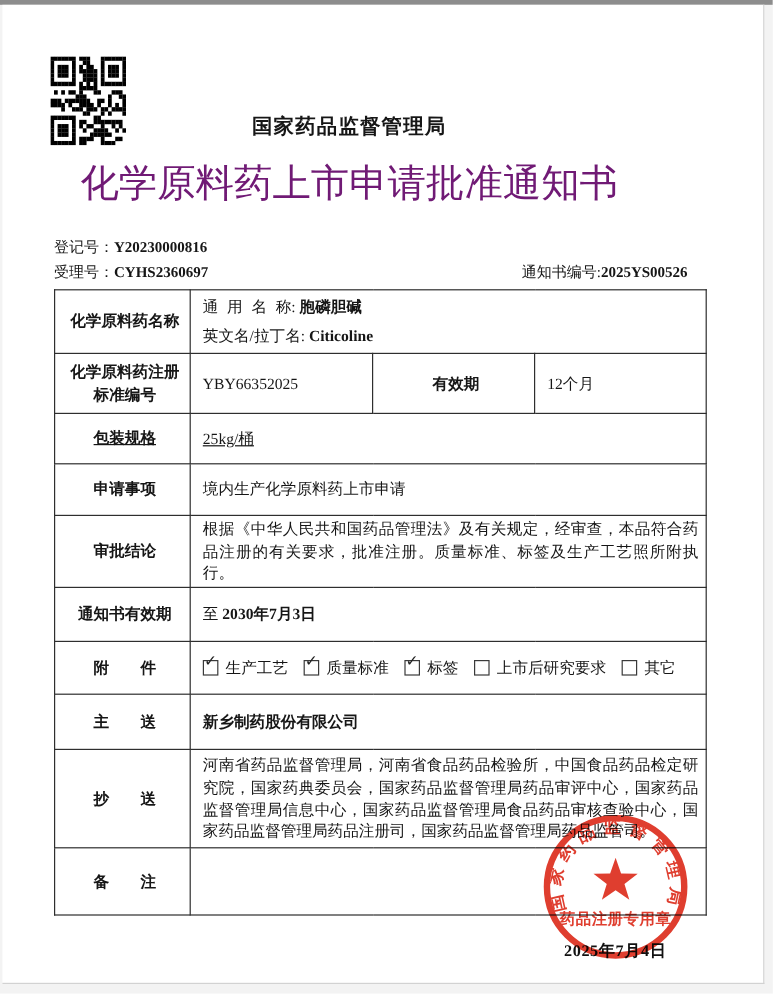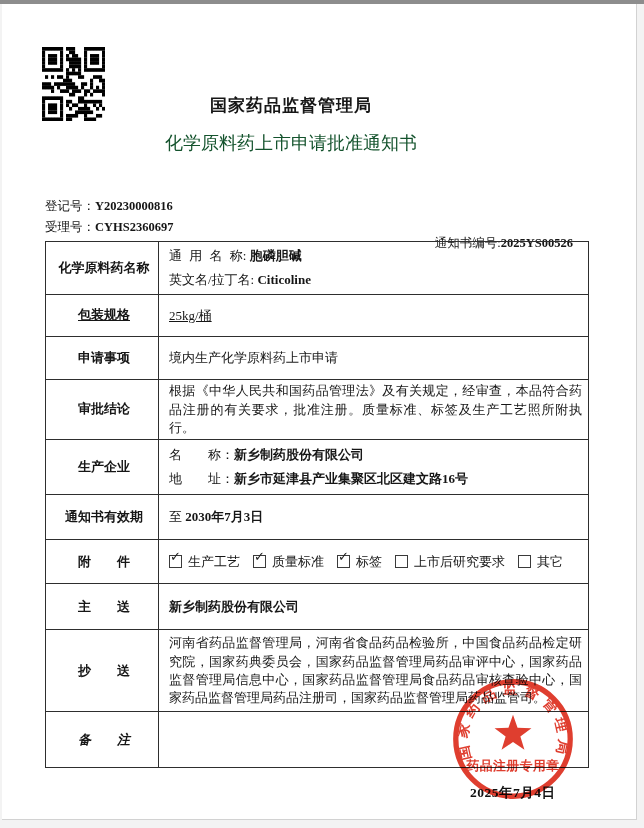--- a/index.html
+++ b/index.html
@@ -8,39 +8,39 @@
   #stage{position:relative;width:644px;height:711px;}
   #top-chrome{position:absolute;left:0;top:0;width:644px;height:4px;background:#8d8d8d;}
   #page{position:absolute;left:2px;top:4px;width:634px;height:815px;background:#ffffff;
         border-right:1px solid #d2d2d2;border-bottom:1px solid #d2d2d2;}
 
   
   #qr{position:absolute;left:42px;top:47px;width:63px;height:74px;}
   .center-band{position:absolute;left:45px;width:492px;text-align:center;}
   #org-title{top:94px;font-family:"Liberation Sans","DejaVu Sans",sans-serif;
              font-weight:bold;font-size:17px;letter-spacing:1px;}
-  #doc-title{top:131px;font-size:18px;font-weight:400;color:#14532d;}
+  #doc-title{top:131px;font-size:32px;font-weight:400;color:#701a75;}
 
   
   .meta{position:absolute;font-size:12.5px;font-family:Liberation Serif, serif;}
   #reg-line{left:45px;top:198px;}
   #acc-line{left:45px;top:219px;}
-  #notice-line{top:235px;right:71px;}
+  #notice-line{top:219px;right:71px;}
   .meta b{font-weight:bold;}
 
   
   #main-table{position:absolute;left:45px;top:241px;width:543px;border-collapse:collapse;
               table-layout:fixed;}
   #main-table td{border:1.4px solid #2e2e2e;vertical-align:middle;padding:2px 6px 2px 10px;
                  font-size:13px;overflow:hidden;}
   td.lbl{text-align:center;font-weight:bold;font-size:13.5px;padding:2px;line-height:1.45;}
   tr.r1 td{height:48px;} tr.r2 td{height:45px;} tr.r3 td{height:37px;text-decoration:underline;}
   tr.r4 td{height:38px;} tr.r5 td{height:43px;} tr.r6 td{height:50px;}
   tr.r7 td{height:40px;} tr.r8 td{height:39px;} tr.r9 td{height:41px;}
-  tr.r10 td{height:77px;} tr.r11 td{height:51px;font-style:italic;}
+  tr.r10 td{height:77px;} tr.r11 td{height:51px;}
   .two-line{line-height:1.85;}
   .spread{word-spacing:4px;}
   .bval{font-weight:bold;}
   .just{text-align:justify;line-height:1.42;font-size:12.8px;padding-right:8px;}
   td.vh{text-align:center;font-weight:bold;font-size:13.5px;padding:2px;}
 
   
   .att-wrap{display:flex;flex-wrap:nowrap;}
   .att-item{display:inline-flex;align-items:center;margin-right:13px;white-space:nowrap;}
   .cb{position:relative;display:inline-block;width:11px;height:11px;border:1.2px solid #3a3a3a;
@@ -315,38 +315,37 @@
     <tbody>
         <tr class="r1">
       <td class="lbl">化学原料药名称</td>
       <td colspan="3" class="two-line">
         <span class="spread">通 用 名 称:</span>
         <span class="bval">胞磷胆碱</span><br>
         <span>英文名/拉丁名:</span>
         <span class="bval">Citicoline</span>
       </td>
     </tr>
+    <tr class="r2">
+      <td class="lbl"><span>化学原料药注册</span><br><span>标准编号</span></td>
+      <td>YBY66352025</td>
+      <td class="vh">有效期</td>
+      <td>12个月</td>
+    </tr>
     <tr class="r3">
       <td class="lbl">包装规格</td>
       <td colspan="3">25kg/桶</td>
     </tr>
     <tr class="r4">
       <td class="lbl">申请事项</td>
       <td colspan="3">境内生产化学原料药上市申请</td>
     </tr>
     <tr class="r5">
       <td class="lbl">审批结论</td>
       <td colspan="3" class="just">根据《中华人民共和国药品管理法》及有关规定，经审查，本品符合药品注册的有关要求，批准注册。质量标准、标签及生产工艺照所附执行。</td>
-    </tr>
-    <tr class="r6">
-      <td class="lbl">生产企业</td>
-      <td colspan="3" class="two-line">
-        <span>名　　称：</span><span class="bval">新乡制药股份有限公司</span><br>
-        <span>地　　址：</span><span class="bval">新乡市延津县产业集聚区北区建文路16号</span>
-      </td>
     </tr>
     <tr class="r7">
       <td class="lbl">通知书有效期</td>
       <td colspan="3"><span>至 </span><span class="bval">2030年7月3日</span></td>
     </tr>
     <tr class="r8">
       <td class="lbl">附　　件</td>
       <td colspan="3">
         <span class="att-wrap">
           <span class="att-item">

